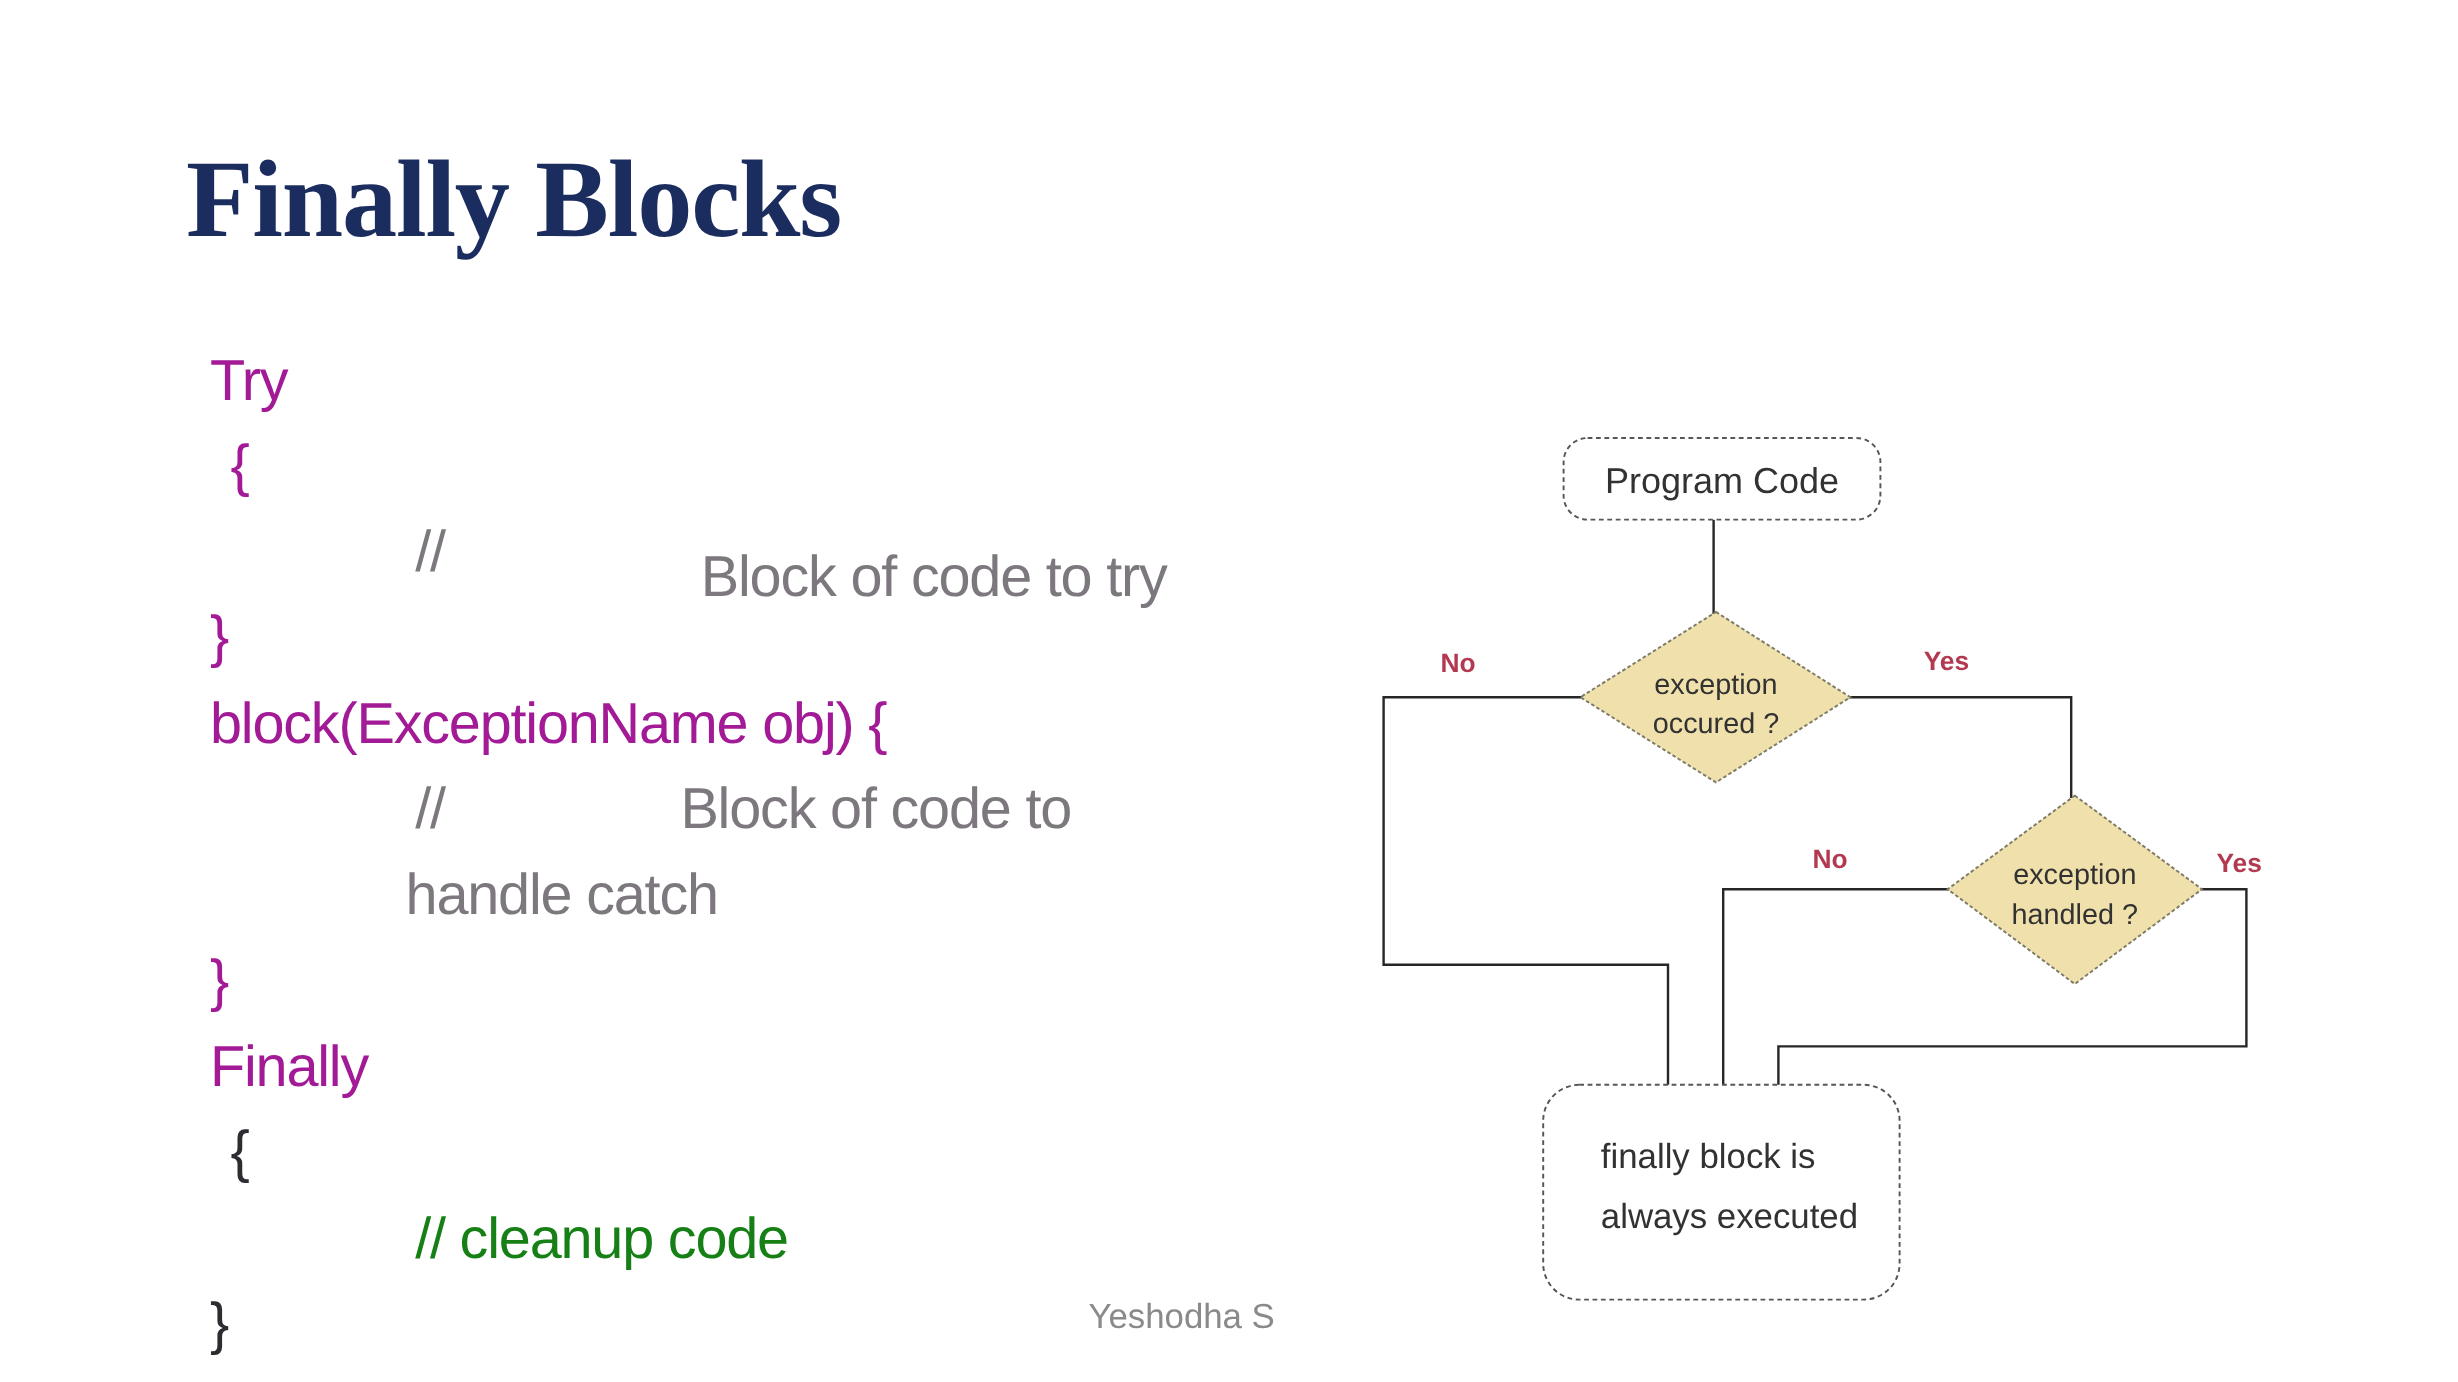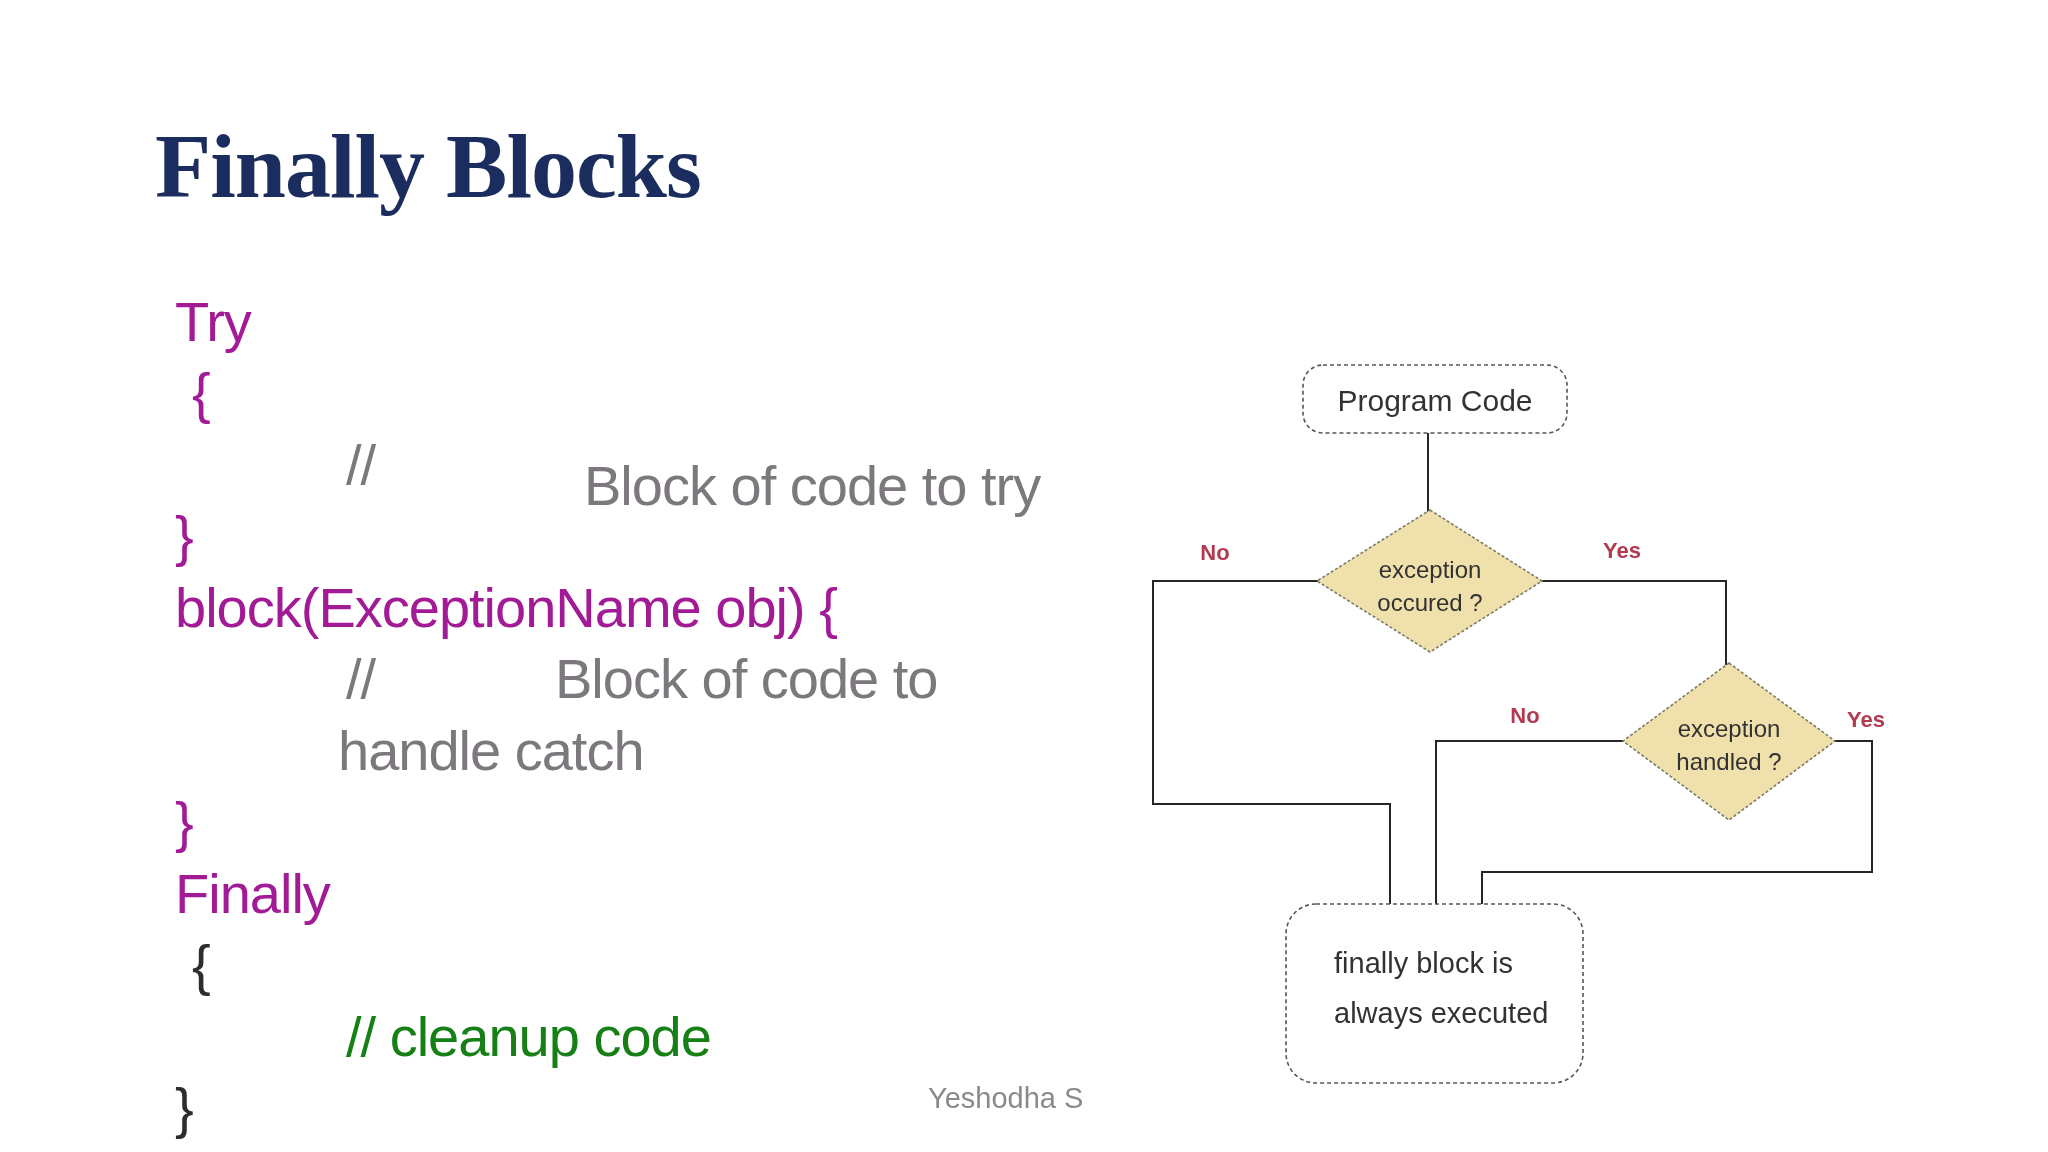--- a/index.html
+++ b/index.html
@@ -14,34 +14,33 @@
     position:absolute;left:155px;top:120px;
     font-family:"Liberation Serif",serif;
     font-weight:bold;
     font-size:92px;line-height:1;
     letter-spacing:-1px;
     color:#1b2d5f;
     white-space:pre;
   }
   .code-chunk{
     position:absolute;
-    font-size:56px;line-height:1;
+    font-size:48px;line-height:1;
     letter-spacing:-1px;
     white-space:pre;
   }
   .kw{color:#a21a96;}   
   .cm{color:#7c787e;}   
   .gr{color:#168016;text-align:right;}   
   .dk{color:#2d2c30;}   
   .footer{
     position:absolute;left:907px;top:1084px;
     font-size:29px;line-height:1;
     color:#8a8a8a;
     white-space:pre;
-    margin-left:21px;
   }
   .flow{
     position:absolute;left:0;top:0;width:2048px;height:1152px;
   }
   .flow-line{fill:none;stroke:#262626;stroke-width:2;}
   .flow-node-rect{fill:#ffffff;stroke:#565656;stroke-width:1.6;stroke-dasharray:4 3;}
   .flow-diamond{fill:#f0e1ac;stroke:#7d7a66;stroke-width:1.6;stroke-dasharray:3 2;}
   .flow-text{fill:#323232;font-family:"Liberation Sans",sans-serif;}
   .flow-node-label{font-size:30px;}
   .flow-diamond-label{font-size:24px;}
@@ -56,21 +55,21 @@
   <div class="title">Finally Blocks</div>
 
   <div>
     <span class="code-chunk kw" style="left:175px;top:294px">Try</span>
     <span class="code-chunk kw" style="left:192px;top:365px">{</span>
     <span class="code-chunk cm" style="left:346px;top:437px">//</span>
     <span class="code-chunk cm" style="left:584px;top:458px">Block of code to try</span>
     <span class="code-chunk kw" style="left:175px;top:508px">}</span>
     <span class="code-chunk kw" style="left:175px;top:580px">block(ExceptionName obj) {</span>
     <span class="code-chunk cm" style="left:346px;top:651px">//</span>
-    <span class="code-chunk cm" style="left:555px;top:651px">Block of code to</span>
+    <span class="code-chunk cm" style="left:567px;top:651px">Block of code to</span>
     <span class="code-chunk cm" style="left:338px;top:723px">handle catch</span>
     <span class="code-chunk kw" style="left:175px;top:794px">}</span>
     <span class="code-chunk kw" style="left:175px;top:866px">Finally</span>
     <span class="code-chunk dk" style="left:192px;top:937px">{</span>
     <span class="code-chunk gr" style="left:346px;top:1009px">// cleanup code</span>
     <span class="code-chunk dk" style="left:175px;top:1080px">}</span>
   </div>
 
   <svg class="flow" viewBox="0 0 2048 1152">
 

